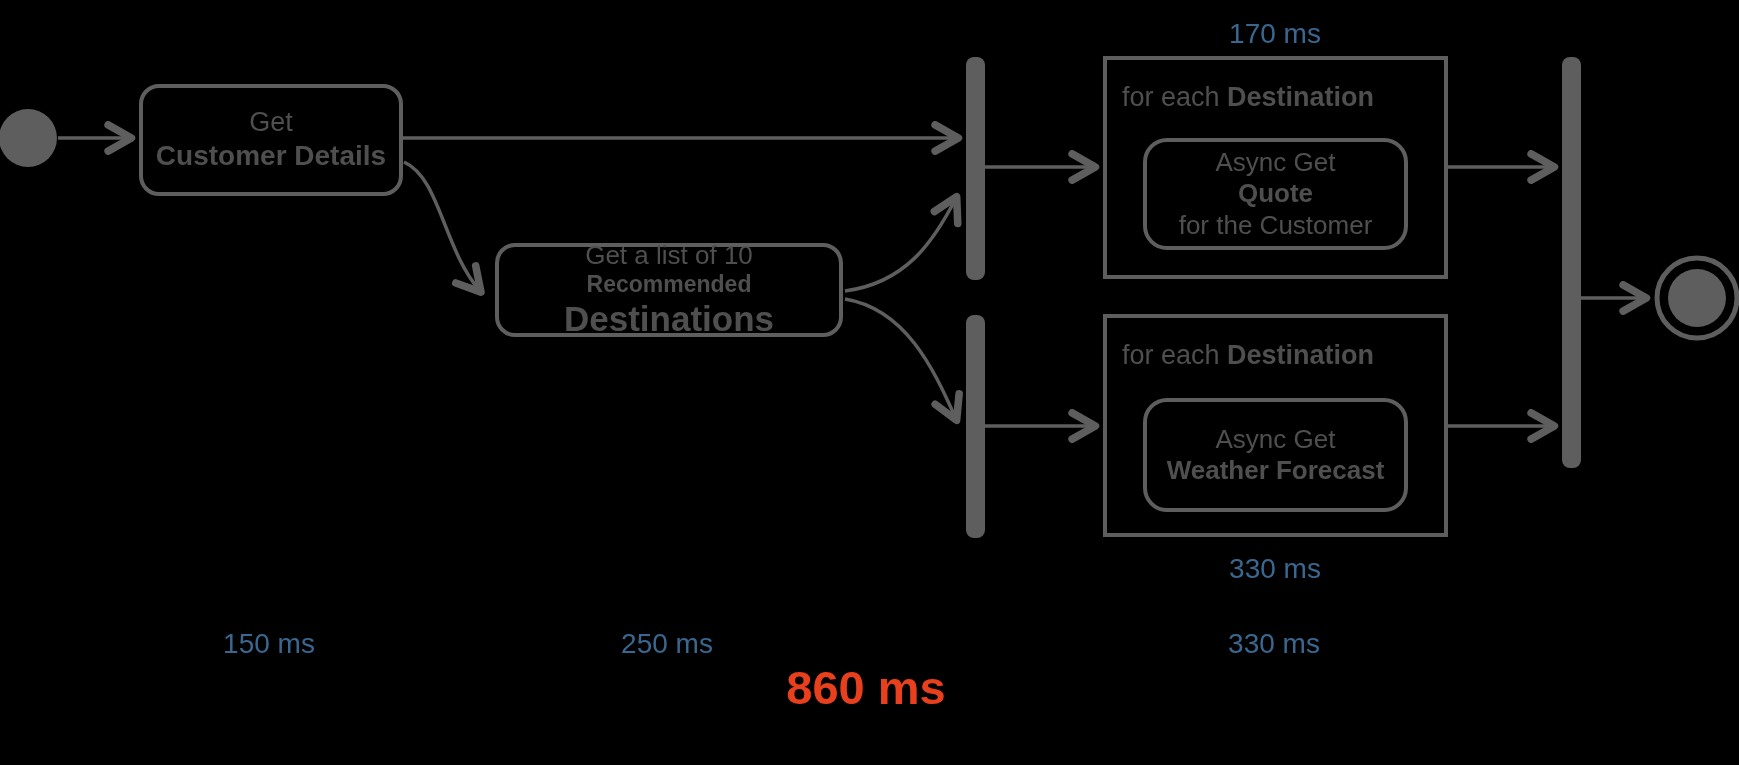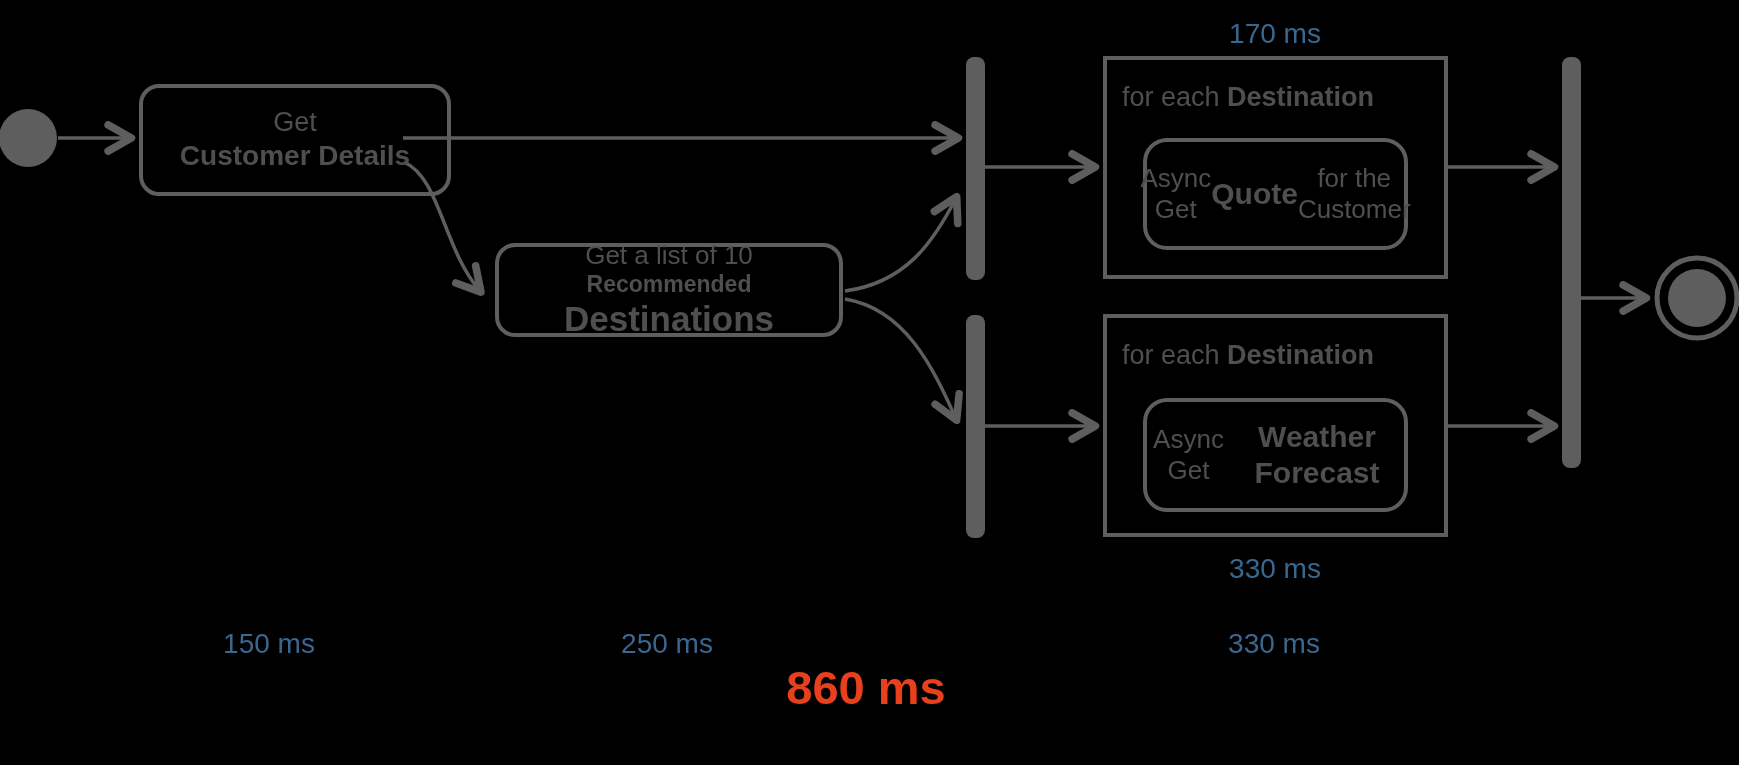--- a/index.html
+++ b/index.html
@@ -32,25 +32,25 @@
   .loop-box{
     position:absolute;border:4px solid var(--shape-gray);
     color:var(--text-gray);
   }
   .loop-label{
     position:absolute;left:15px;top:10px;font-size:27px;color:var(--text-gray);margin-top:12px;
   }
   .loop-label .b{font-weight:700;}
   .loop-action{
     position:absolute;border:4px solid var(--shape-gray);border-radius:24px;
-    display:flex;flex-direction:row;align-items:center;justify-content:center;
+    display:flex;flex-direction:column;align-items:center;justify-content:center;
     color:var(--text-gray);text-align:center;line-height:1.2;
   }
   .loop-action .t1{font-size:26px;font-weight:400;}
-  .loop-action .t2{font-size:30px;font-weight:700;}
+  .loop-action .t2{font-size:26px;font-weight:700;}
 
   .timing{
     position:absolute;transform:translate(-50%,-50%);
     color:var(--timing-blue);font-size:28px;white-space:nowrap;
   }
   .timing.light{font-weight:400;}
   .timing.bold{font-weight:400;}
   .timing.total{
     color:var(--total-orange);font-size:47px;font-weight:700;
   }
@@ -81,21 +81,21 @@
     <path class="flow" d="M 1581 298 H 1645" marker-end="url(#ah)"></path>
 
     <rect class="bar" x="966" y="57" width="19" height="223" rx="8"></rect>
     <rect class="bar" x="966" y="315" width="19" height="223" rx="8"></rect>
     <rect class="bar" x="1562" y="57" width="19" height="411" rx="8"></rect>
 
     <circle class="node-ring" cx="1697" cy="298" r="40"></circle>
     <circle class="node-fill" cx="1697" cy="298" r="29"></circle>
   </svg>
 
-  <div class="activity" style="left:139px;top:84px;width:312px;height:112px;">
+  <div class="activity" style="left:139px;top:84px;width:264px;height:112px;">
     <div class="t1">Get</div>
     <div class="t2">Customer Details</div>
   </div>
 
   <div class="activity" style="left:495px;top:243px;width:348px;height:94px;line-height:1.18;">
     <div class="t1" style="font-size:26px;">Get a list of 10</div>
     <div class="t2" style="font-size:23px;">Recommended</div>
     <div class="t2" style="font-size:35px;">Destinations</div>
   </div>
 

